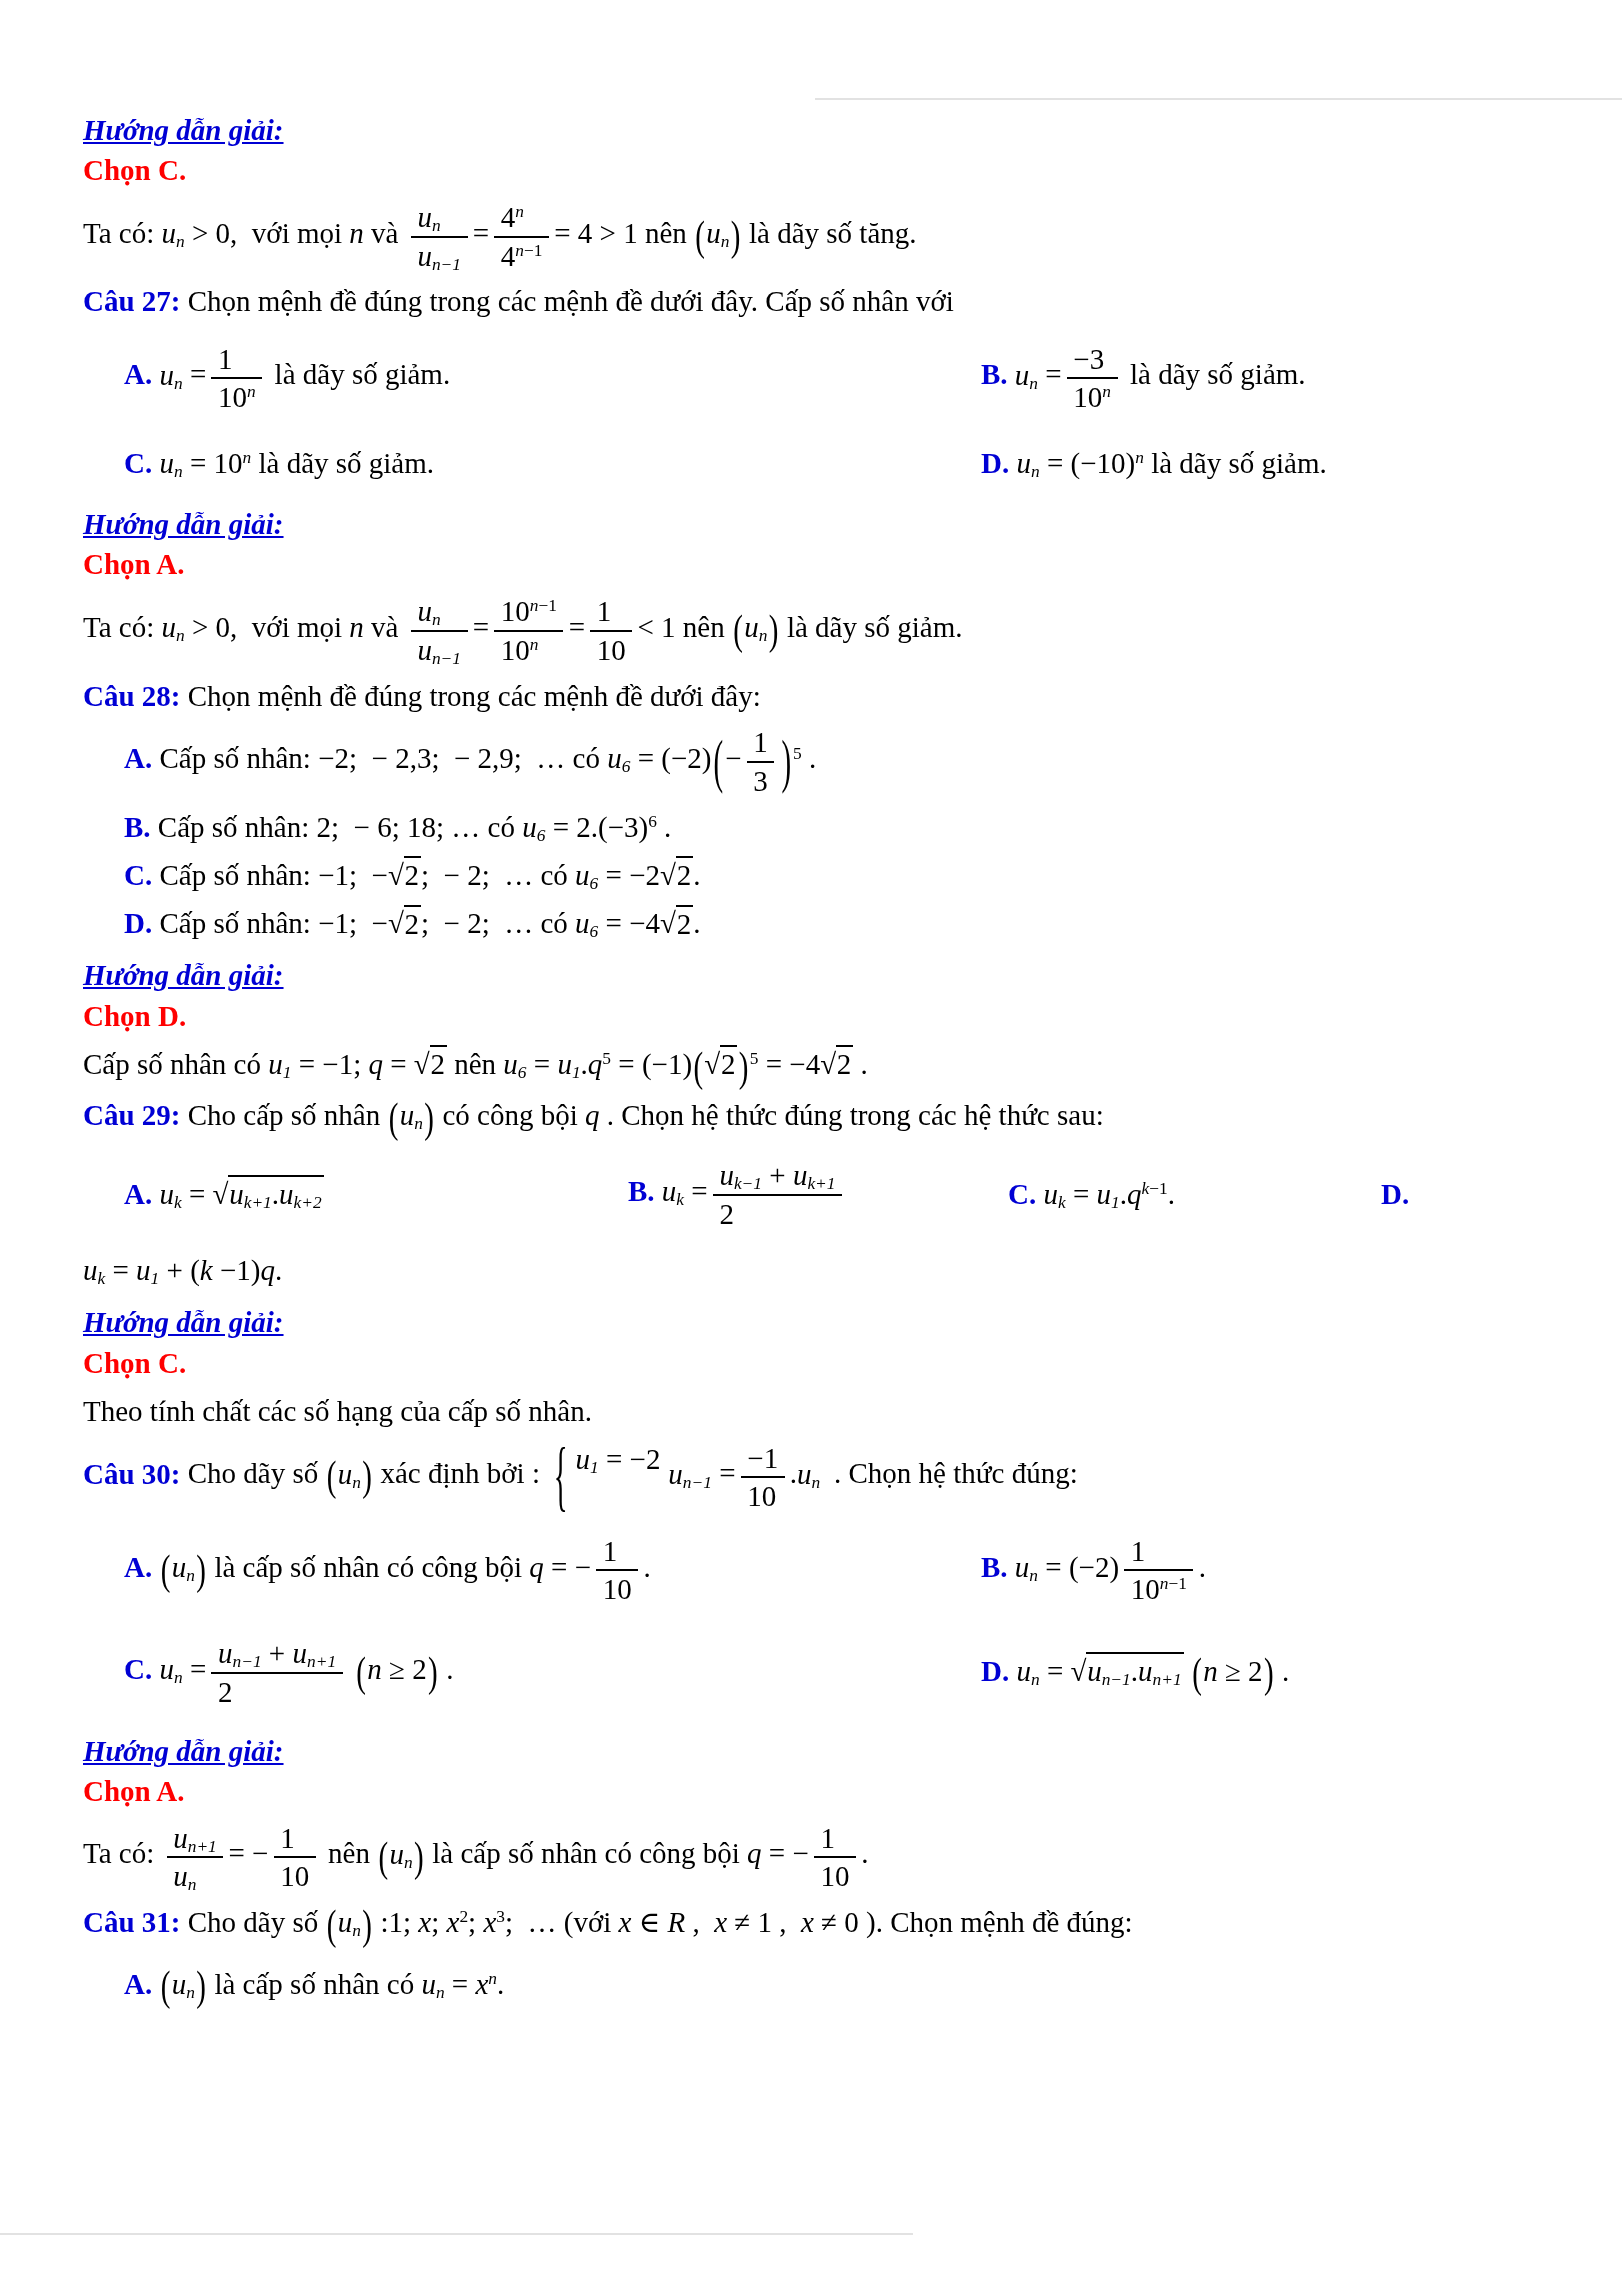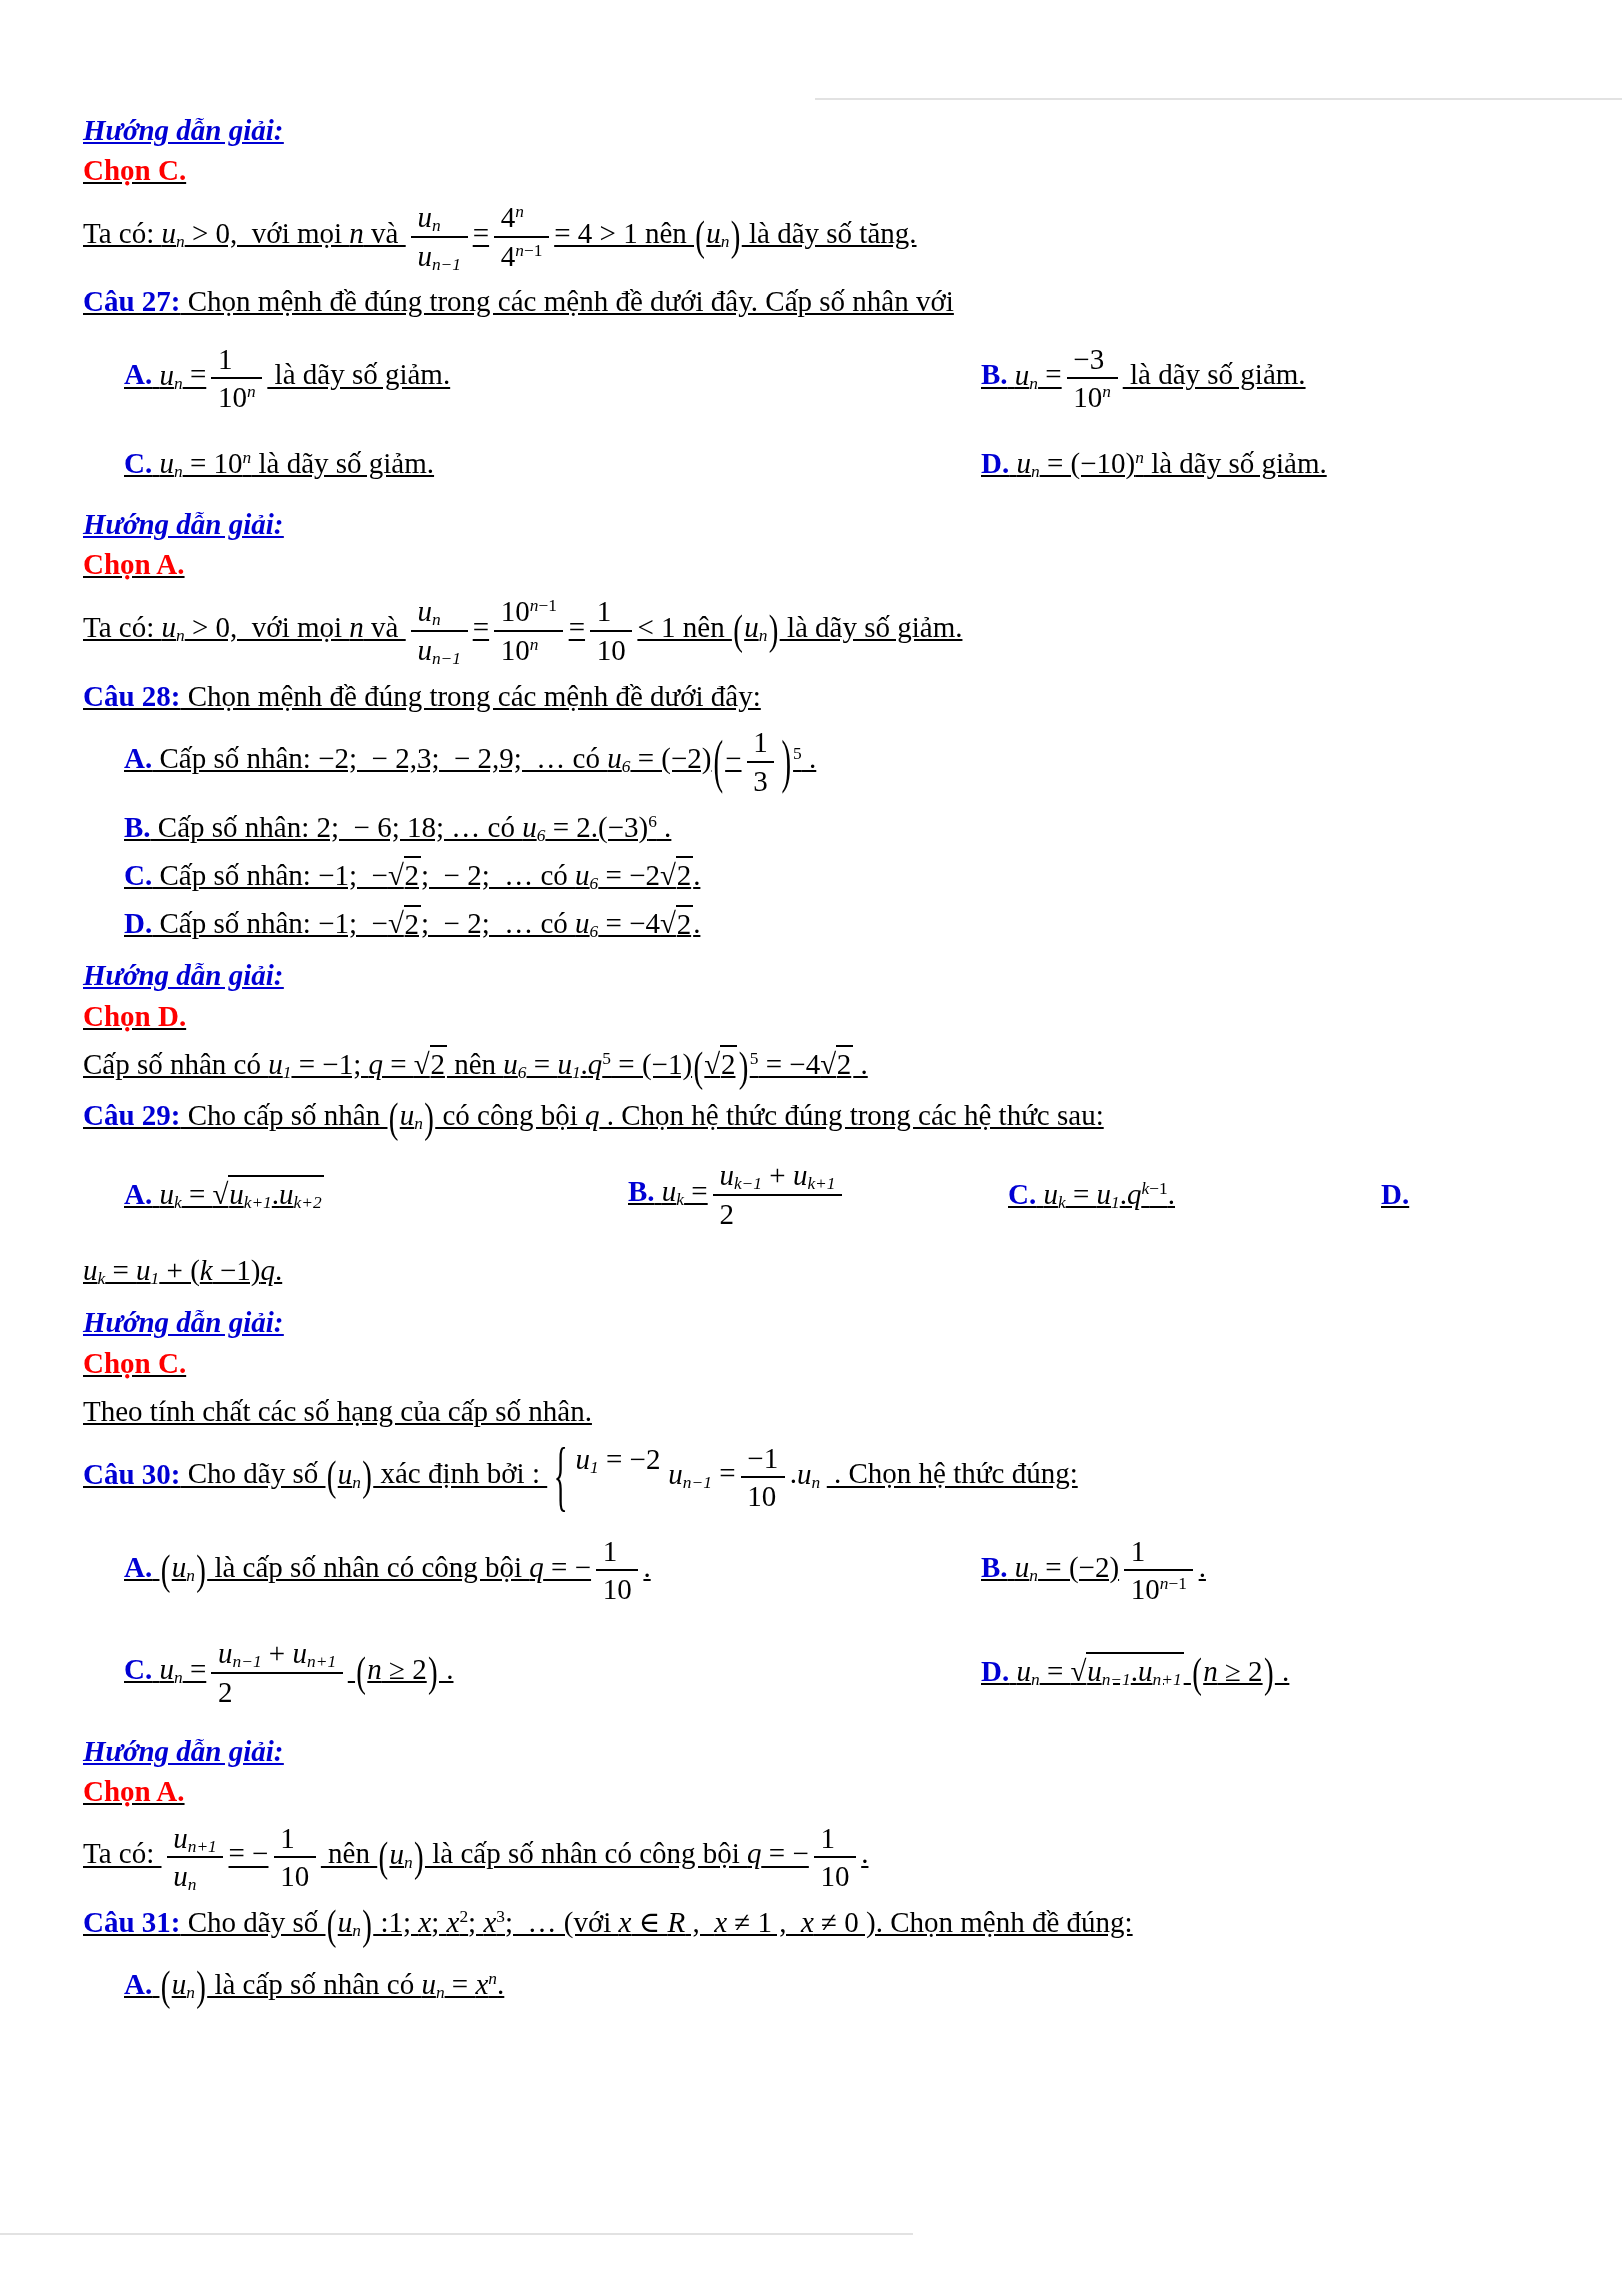--- a/index.html
+++ b/index.html
@@ -14,21 +14,21 @@
     background:var(--bg);
     font-family:"Liberation Serif","DejaVu Serif",serif;
     font-size:29px;color:var(--ink);
     position:relative;overflow:hidden;
   }
   .page{position:absolute;inset:0;}
   .edge{position:absolute;background:#e2e2e2;height:2px;}
   .edge-top{top:98px;left:815px;width:807px;}
   .edge-bottom{top:2233px;left:0;width:913px;}
   .content{
-    position:absolute;left:83px;top:98px;width:1461px;text-decoration:underline;
+    position:absolute;left:83px;top:98px;width:1461px;
   }
   p,.opt{margin:9.2px 0;line-height:1.35;}
   .hdg{
     color:var(--blue);font-weight:bold;font-style:italic;
     text-decoration:underline;margin:13px 0 1.3px 0;
   }
   .chon{color:var(--red);font-weight:bold;margin:1.3px 0 9.2px 0;}
   .q{color:var(--blue);font-weight:bold;font-style:normal;margin-top:36px;}
   .ol{color:var(--blue);font-weight:bold;font-style:normal;}
   sub,sup{font-size:60%;line-height:0;}

